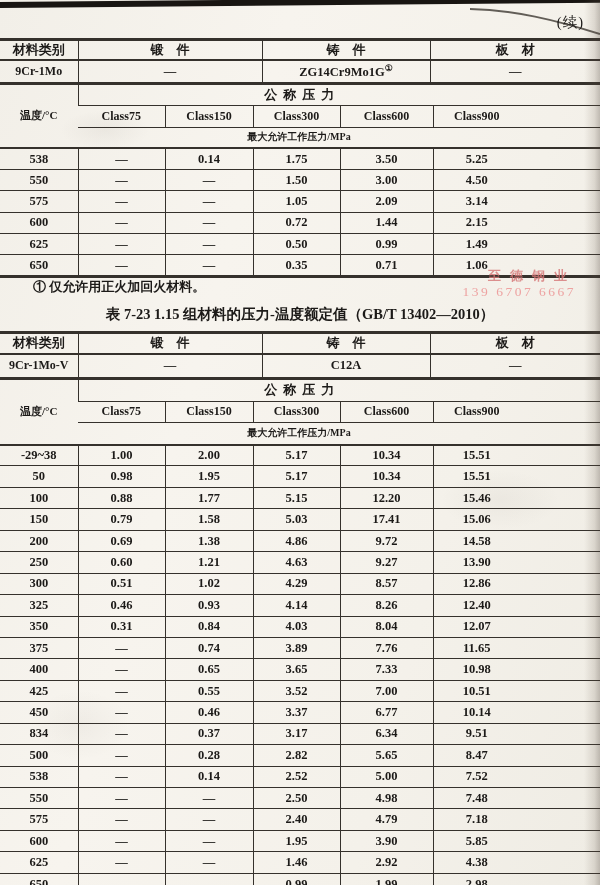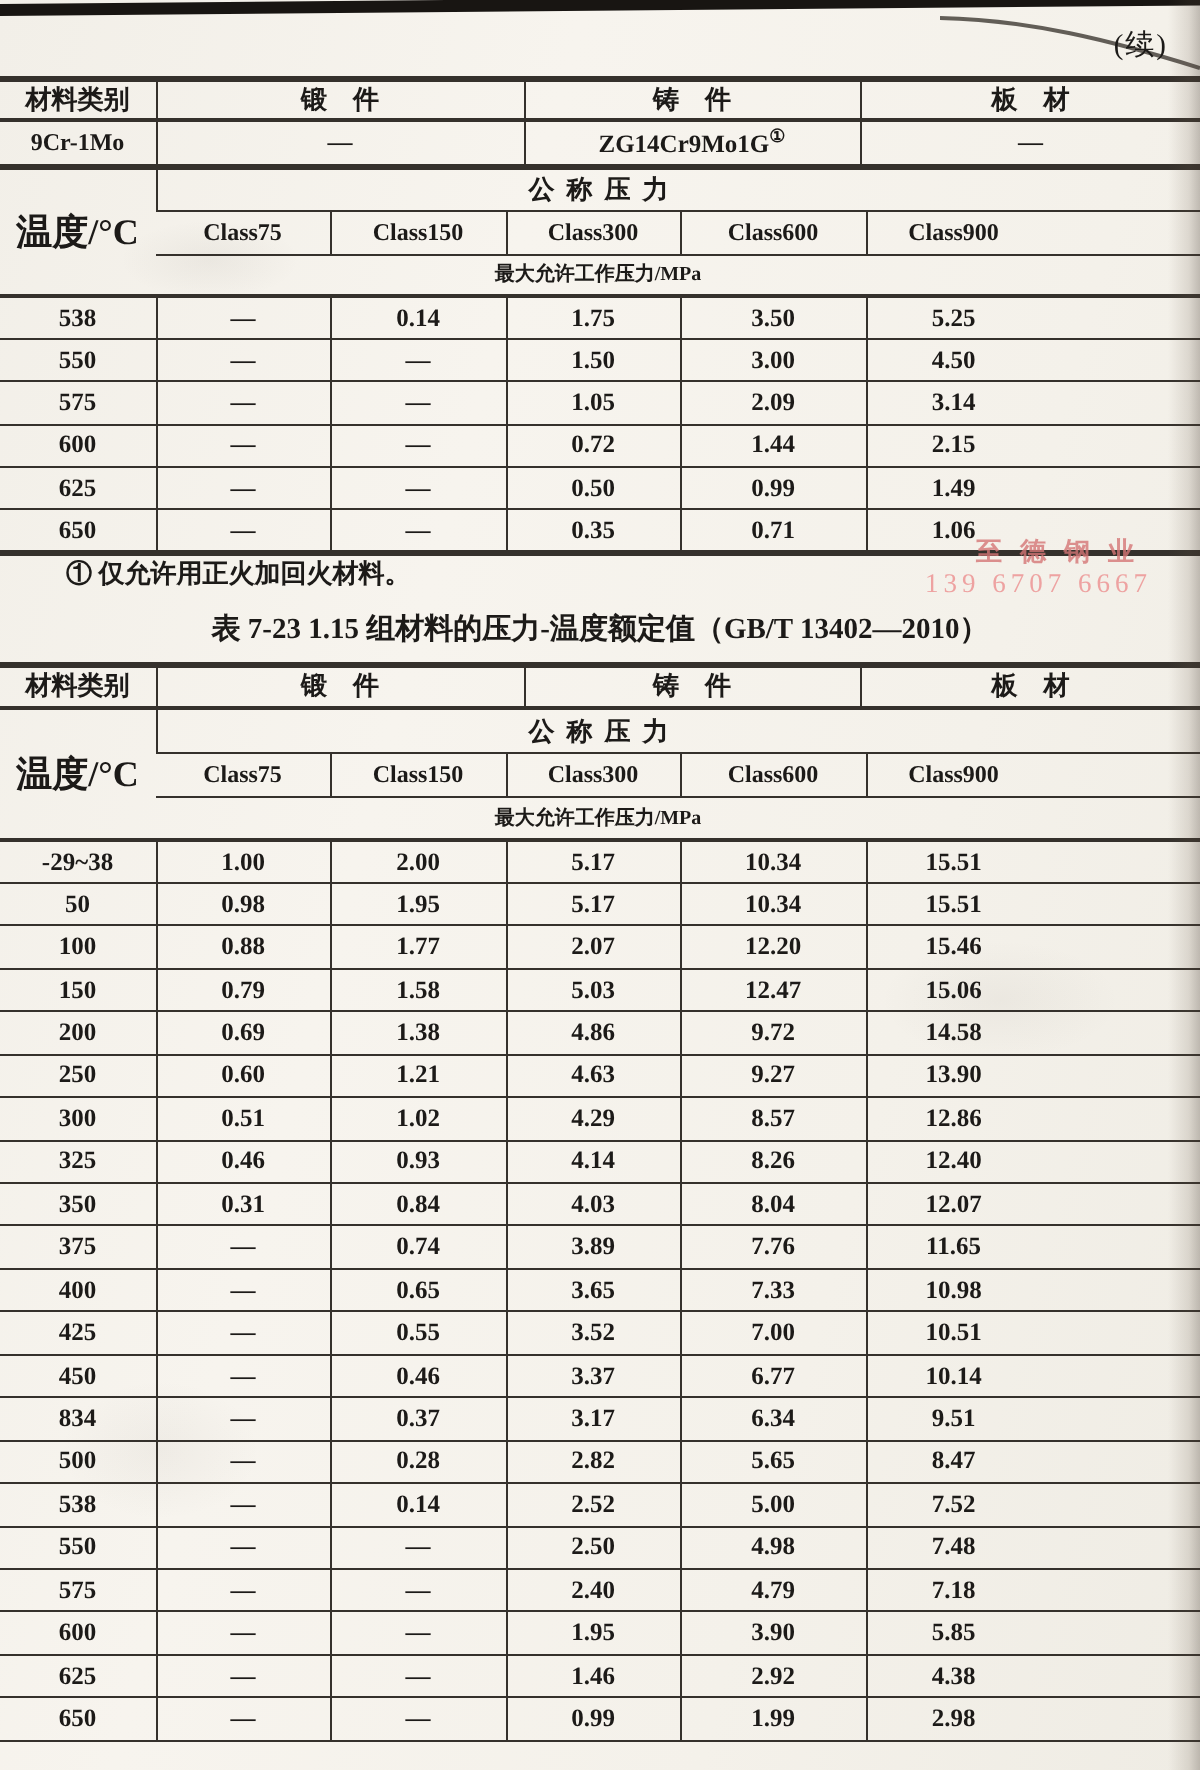--- a/index.html
+++ b/index.html
@@ -36,21 +36,21 @@
   .ttop { border-top:3px solid #35312c; }
   .ttop td { border-left:1.6px solid #35312c; }
   .ttop td:first-child { border-left:none; }
   .ttop .hrow td { border-bottom:2.2px solid #35312c; height:20px; font-weight:bold; font-size:13px; }
   .ttop .mrow td { border-bottom:3px solid #35312c; height:23px; font-size:12.5px; font-weight:bold; }
   .ttop .mrow td.matname { font-size:12px; }
   sup { font-size:9px; }
 
   
   .tbot td { font-size:12.5px; font-weight:bold; }
-  .tbot .tempcell { border-bottom:2.2px solid #35312c; font-size:18px; }
+  .tbot .tempcell { border-bottom:2.2px solid #35312c; font-size:11px; }
   .tbot .plabel { border-left:1.6px solid #35312c; border-bottom:1.6px solid #35312c; height:21px;
     letter-spacing:6px; padding-left:6px; font-size:13px; }
   .tbot .crow td { border-left:1.6px solid #35312c; border-bottom:1.6px solid #35312c; height:21px; font-size:12px; }
   .tbot .crow td:first-child { border-left:none; }
   .tbot .mlabel { border-left:1.6px solid #35312c; border-bottom:2.2px solid #35312c; height:21px; font-size:10px; }
   .tbot tbody td { border-left:1.6px solid #35312c; border-bottom:1.55px solid #35312c; }
   .tbot tbody td:first-child { border-left:none; }
   .pr { padding-right:80px; }
   .tbot .crow td:last-child, .tbot tbody td:last-child { padding-right:80px; }
   .t1 { border-bottom:3px solid #35312c; }
@@ -198,20 +198,26 @@
           <col style="width:168px">
           <col style="width:170px">
         </colgroup>
       <tbody>
           <tr class="hrow">
         <td>材料类别</td>
         <td>锻　件</td>
         <td>铸　件</td>
         <td>板　材</td>
       </tr>
+      <tr class="mrow">
+        <td class="matname">9Cr-1Mo-V</td>
+        <td>—</td>
+        <td>C12A</td>
+        <td>—</td>
+      </tr>
     </tbody>
       </table>
     <table class="tbot t2">
       <colgroup>
           <col style="width:78px">
           <col style="width:87px">
           <col style="width:88px">
           <col style="width:87px">
           <col style="width:93px">
           <col style="width:167px">
@@ -246,30 +252,30 @@
             <td>0.98</td>
             <td>1.95</td>
             <td>5.17</td>
             <td>10.34</td>
             <td>15.51</td>
           </tr>
           <tr>
             <td>100</td>
             <td>0.88</td>
             <td>1.77</td>
-            <td>2.07</td>
+            <td>5.15</td>
             <td>12.20</td>
             <td>15.46</td>
           </tr>
           <tr>
             <td>150</td>
             <td>0.79</td>
             <td>1.58</td>
             <td>5.03</td>
-            <td>12.47</td>
+            <td>17.41</td>
             <td>15.06</td>
           </tr>
           <tr>
             <td>200</td>
             <td>0.69</td>
             <td>1.38</td>
             <td>4.86</td>
             <td>9.72</td>
             <td>14.58</td>
           </tr>

